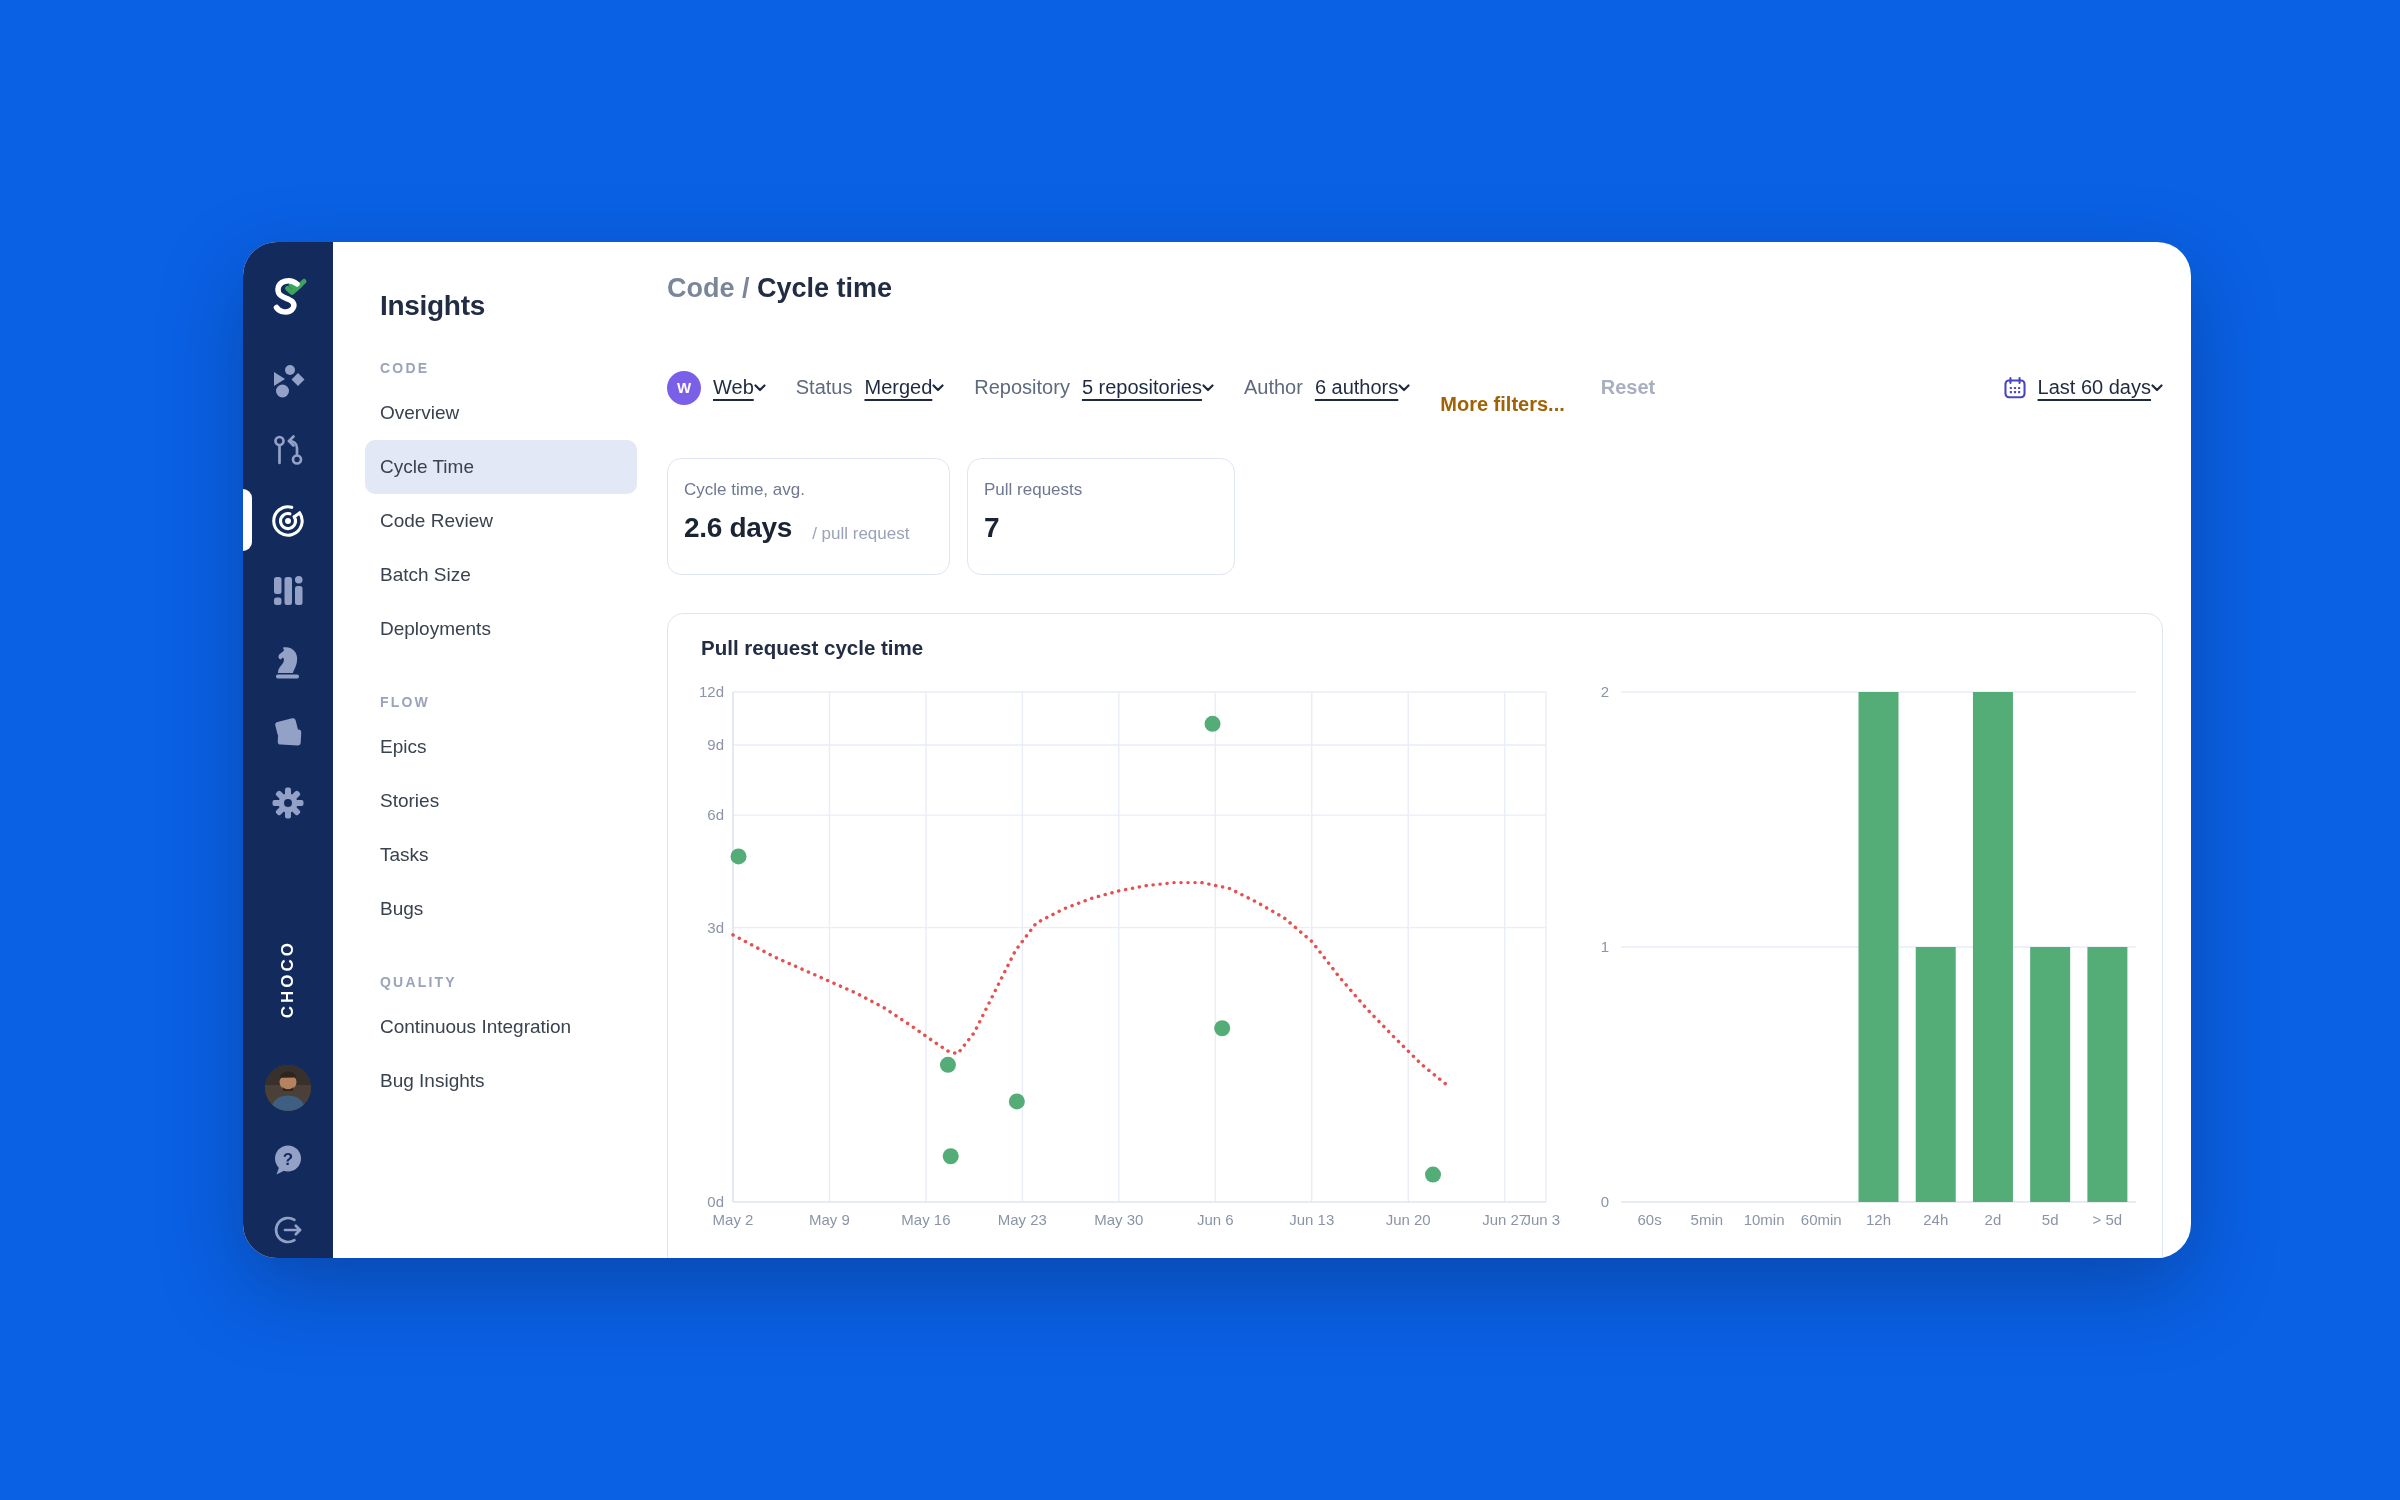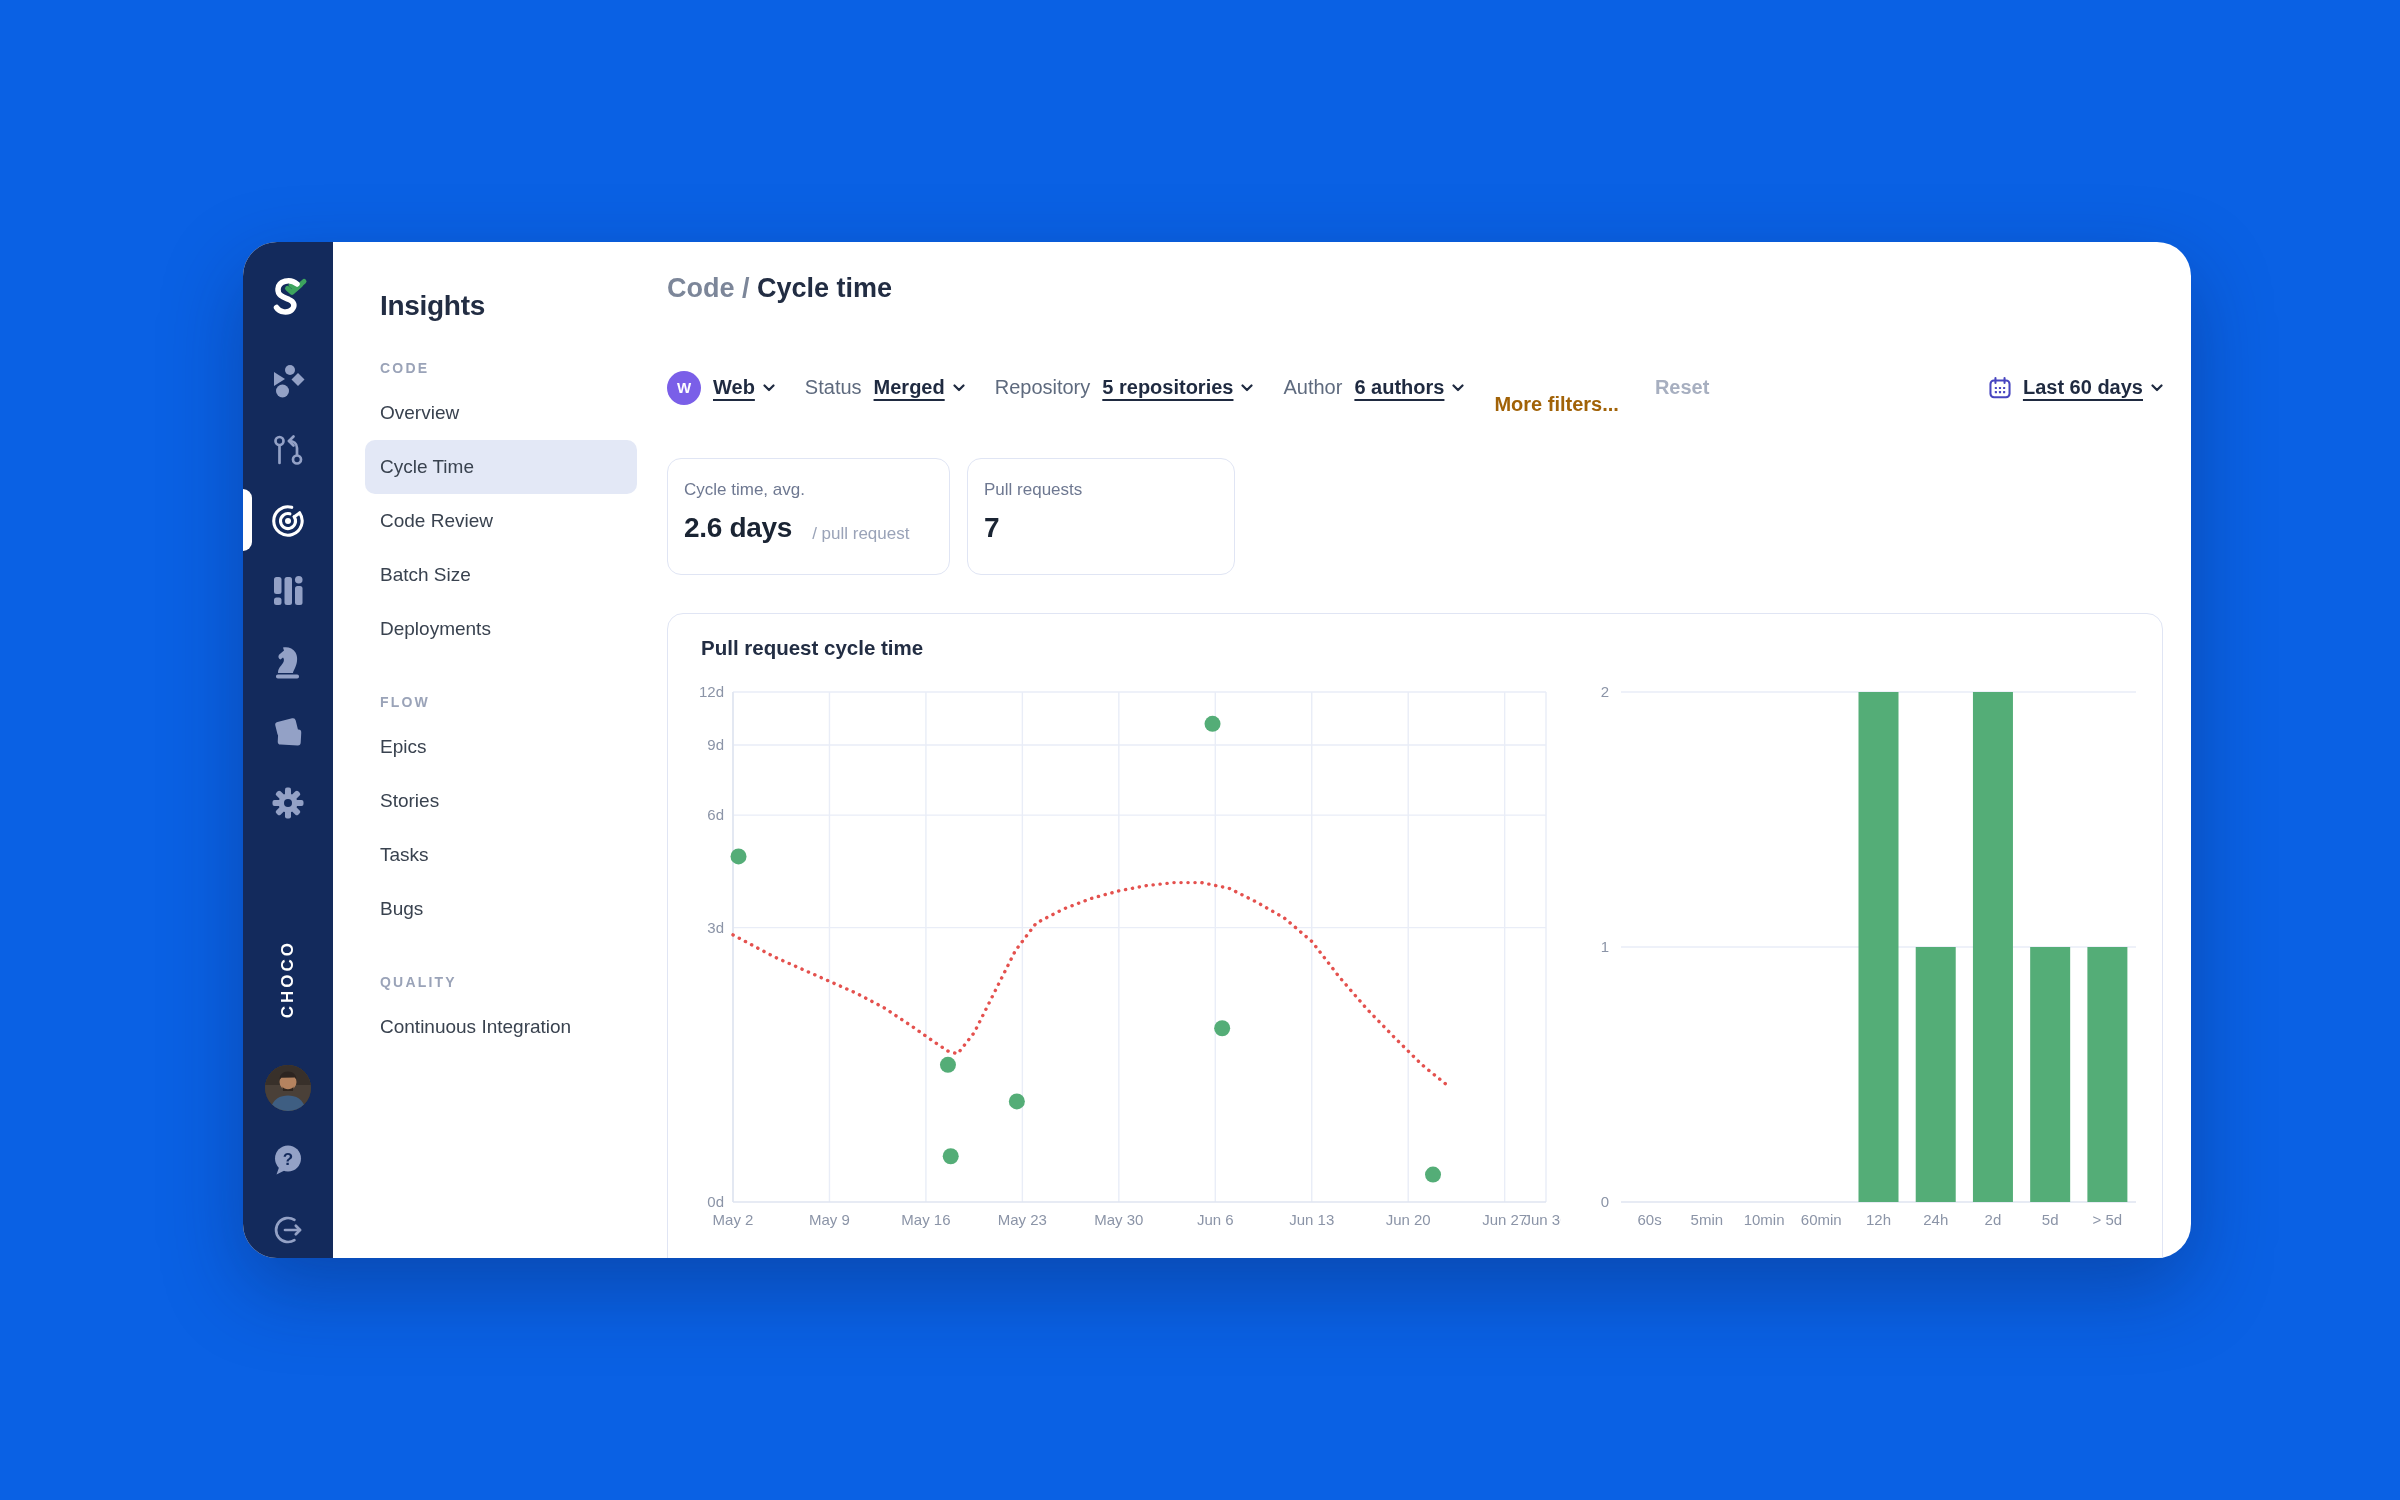--- a/index.html
+++ b/index.html
@@ -26,23 +26,23 @@
     width:272px;margin-left:-15px;padding-left:15px;box-sizing:border-box;border-radius:10px;
     cursor:pointer;white-space:nowrap;}
   .nav-item.active{background:#E3E8F6;}
   
   .main{flex:1;box-sizing:border-box;padding:0 28px 0 0;position:relative;}
   .breadcrumb{margin-top:31px;font-size:27px;font-weight:600;color:#222D43;}
   .breadcrumb .crumb-parent,.breadcrumb .crumb-sep{color:#7C8699;}
   .filters{margin-top:55px;display:flex;align-items:center;gap:30px;}
   .fgroup{display:flex;align-items:center;gap:12px;}
   .flabel{font-size:20px;color:#5E6A7E;}
-  .fvalue{font-size:20px;font-weight:700;color:#1F2A40;text-decoration:underline;
+  .fvalue{font-size:20px;font-weight:400;color:#1F2A40;text-decoration:underline;
     text-decoration-thickness:2px;text-underline-offset:5px;display:flex;align-items:center;
-    gap:8px;cursor:pointer;}
+    cursor:pointer;}
   .fplain{font-size:20px;font-weight:600;color:#a16207;cursor:pointer;margin-top:34px;}
   .freset{font-size:20px;font-weight:600;color:#A7AFC0;cursor:pointer;margin-left:6px;}
   .team-chip{width:34px;height:34px;border-radius:50%;background:#7A5FE8;color:#fff;
     font-size:15px;font-weight:700;display:flex;align-items:center;justify-content:center;}
   .date-group{margin-left:auto;display:flex;align-items:center;gap:10px;}
   .chev{flex:none;}
   
   .stats{margin-top:42px;display:flex;gap:17px;}
   .stat-card{border:1.5px solid #E0E5F4;border-radius:14px;background:#fff;height:117px;
     box-sizing:border-box;padding:21px 16px;}
@@ -203,20 +203,21 @@
         <div class="nav-section">
           <div class="nav-section-label">FLOW</div>
           <div class="nav-item">Epics</div>
           <div class="nav-item">Stories</div>
           <div class="nav-item">Tasks</div>
           <div class="nav-item">Bugs</div>
         </div>
         <div class="nav-section">
           <div class="nav-section-label">QUALITY</div>
           <div class="nav-item">Continuous Integration</div>
+          <div class="nav-item">Bug Insights</div>
         </div>
       </div>
   </div>
 
   <div class="main">
 
     <div class="breadcrumb">
       <span class="crumb-parent">Code</span>
       <span class="crumb-sep">/</span>
       <span class="crumb-current">Cycle time</span>

